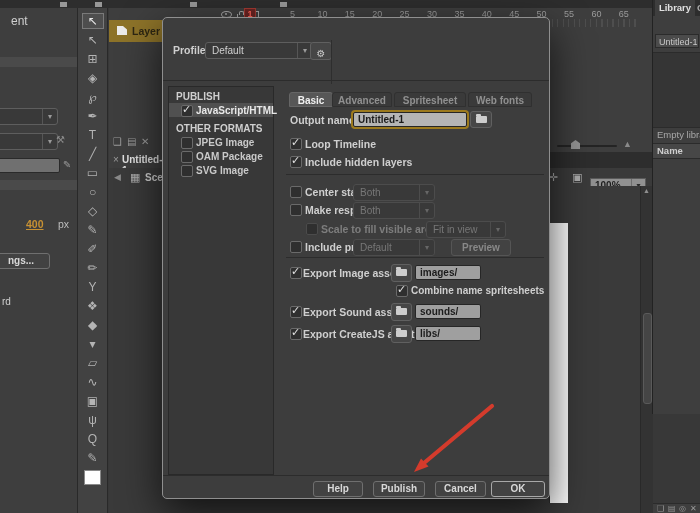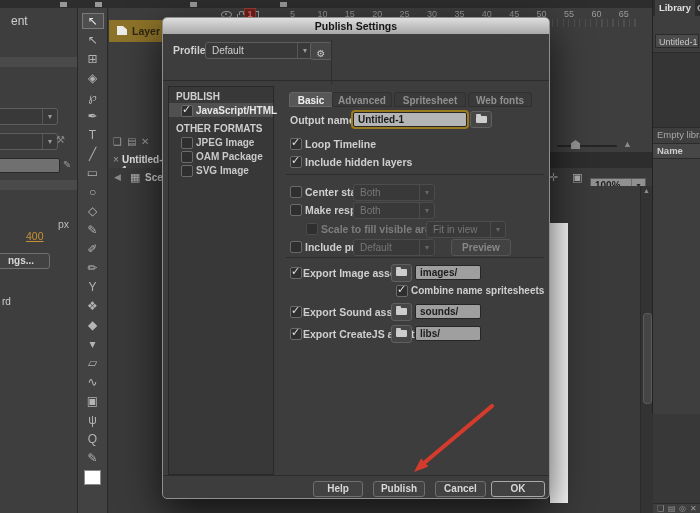--- a/index.html
+++ b/index.html
@@ -107,21 +107,21 @@
   <div class="dd" style="left:-40px;top:100px;width:90px">
       <span class="arr">▾</span>
     </div>
   <div class="dd" style="left:-40px;top:125px;width:90px">
       <span class="arr">▾</span>
     </div>
   <span class="abs" style="left:56px;top:126px;font-size:10px;color:#8a8a8a">⚒</span>
   <div class="abs" style="left:-10px;top:150px;width:68px;height:13px;background:#707070;border:1px solid #2a2a2a;border-radius:2px"></div>
   <span class="abs" style="left:63px;top:151px;font-size:10px;color:#999">✎</span>
   <div class="abs" style="left:0;top:172px;width:77px;height:10px;background:#4a4a4a"></div>
-  <span class="abs" style="left:26px;top:222px;font-size:10.5px;color:#c79133;text-decoration:underline;font-weight:normal">400</span>
+  <span class="abs" style="left:26px;top:210px;font-size:10.5px;color:#c79133;text-decoration:underline;font-weight:bold">400</span>
   <span class="abs" style="left:58px;top:210px;font-size:10.5px;color:#bdbdbd">px</span>
   <div class="btn" style="left:-8px;top:245px;width:56px">ngs...</div>
   <div class="lb norm" style="left:2px;top:288px;font-size:10px">rd</div>
 </div>
 
 <div id="toolbar" class="abs">
   <div style="display:flex;flex-direction:column;align-items:center;gap:5px">
       <div class="tool selected">↖</div>
       <div class="tool">↖</div>
       <div class="tool">⊞</div>
@@ -226,23 +226,20 @@
   </div>
   <div id="lib-bottom">
     <span class="lib-mini" style="left:4px">❑</span>
     <span class="lib-mini" style="left:15px">▤</span>
     <span class="lib-mini" style="left:26px">◎</span>
     <span class="lib-mini" style="left:37px">✕</span>
   </div>
 </div>
 
 <div id="dialog" class="abs">
-  <div id="dlg-title">
-    <span>Publish Settings</span>
-  </div>
 
   <span class="lb" style="left:10px;top:26px">Profile:</span>
   <div class="dd" style="left:42px;top:24px;width:100px">
     <span>Default</span>
     <span class="arr">▾</span>
   </div>
   <div class="iconbtn" style="left:147px;top:24px;width:20px;height:16px;text-align:center">
     <span style="font-size:10px;color:#c9c9c9;line-height:16px">⚙</span>
   </div>
   <div class="abs" style="left:168px;top:22px;width:1px;height:44px;background:#2e2e2e"></div>

